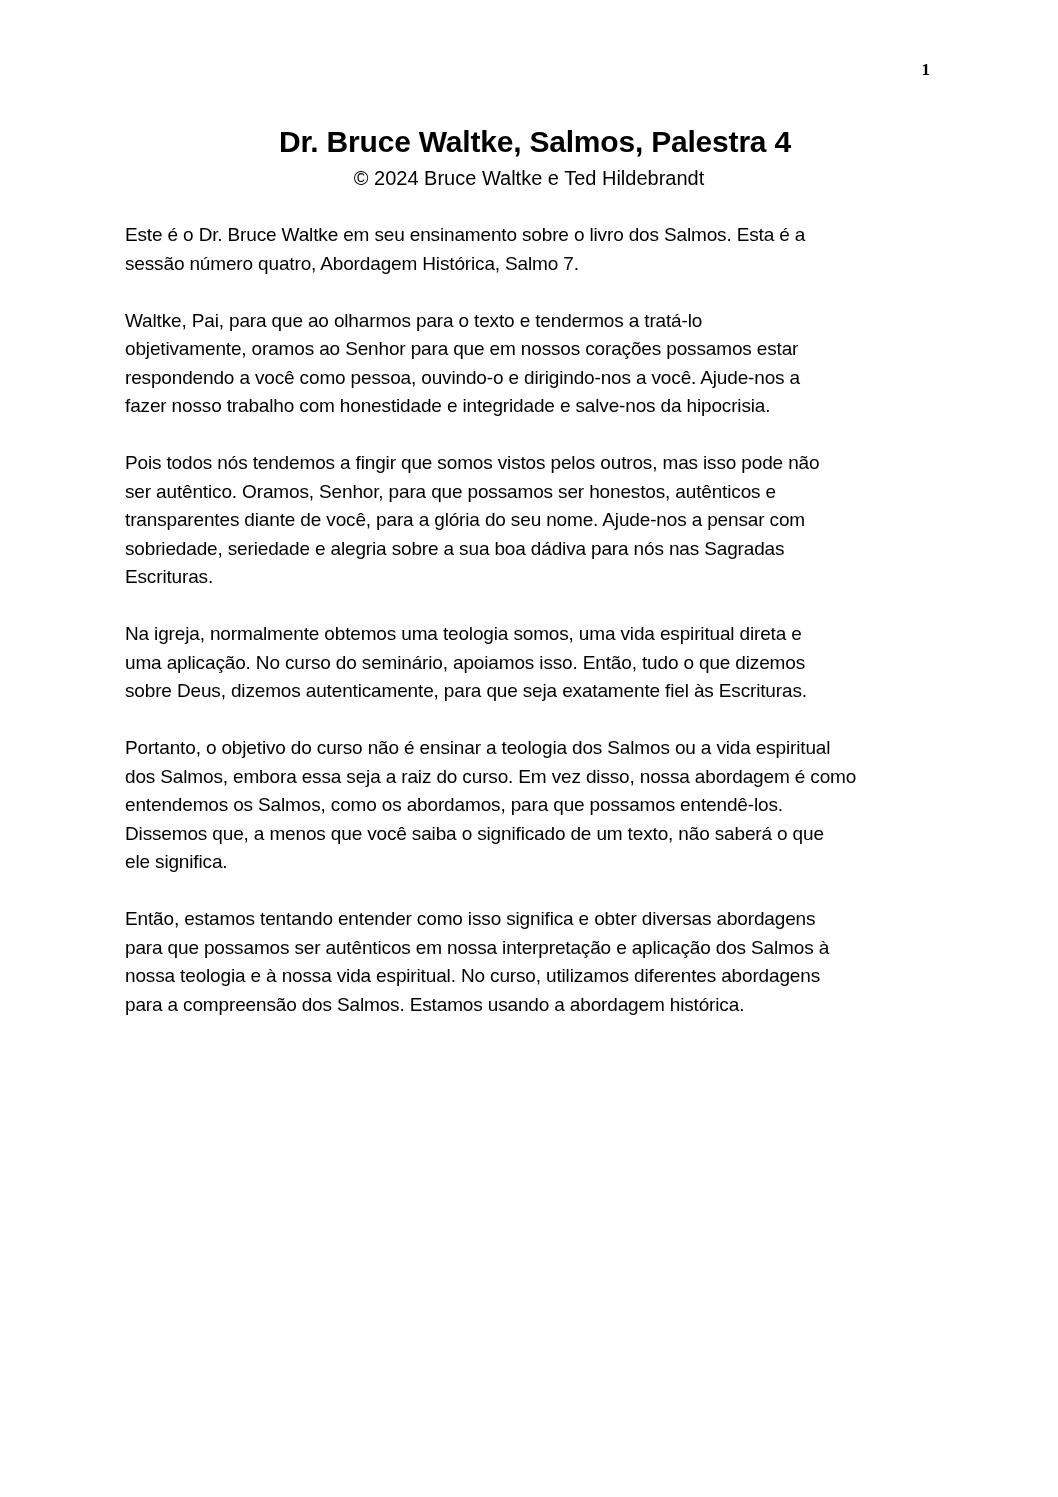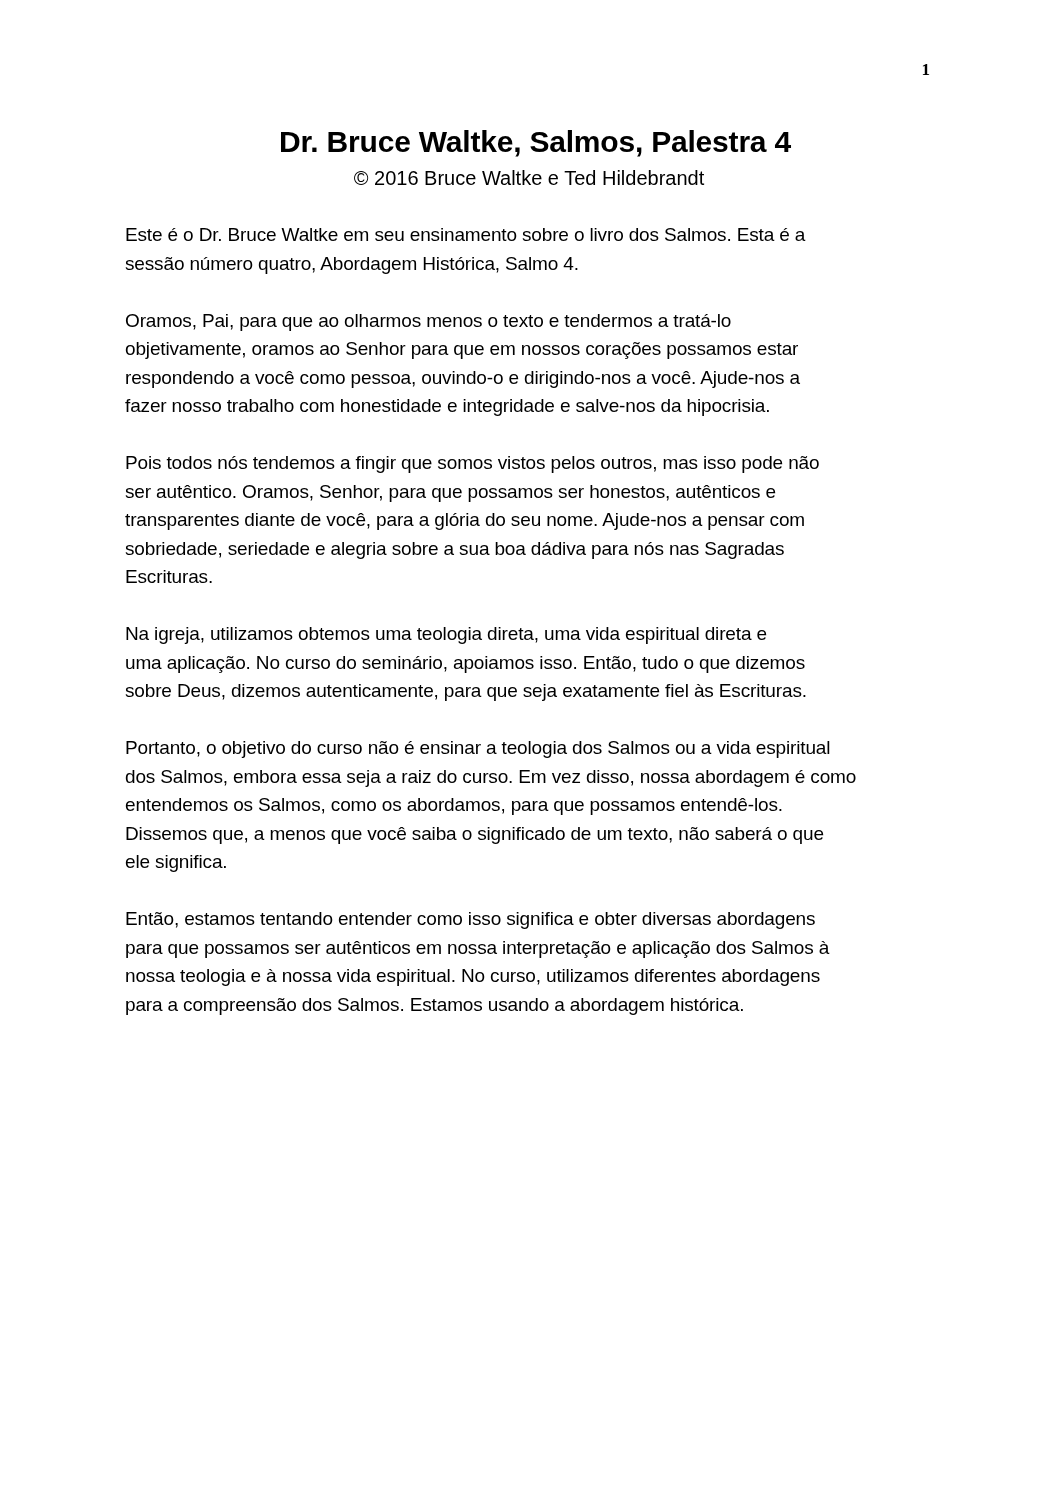--- a/index.html
+++ b/index.html
@@ -56,36 +56,36 @@
 </style>
 </head>
 <body>
 
 <div class="page">
 
   <div class="page-number">1</div>
 
   <div class="doc-header">
     <h1 class="doc-title">Dr. Bruce Waltke, Salmos, Palestra 4</h1>
-    <div class="doc-copyright">© 2016 Bruce Waltke e Ted Hildebrandt</div>
+    <div class="doc-copyright">© 2024 Bruce Waltke e Ted Hildebrandt</div>
   </div>
 
   <div class="content">
     <p class="para">Este é o Dr. Bruce Waltke em seu ensinamento sobre o livro dos Salmos. Esta é a
-sessão número quatro, Abordagem Histórica, Salmo 4.</p>
-    <p class="para">Oramos, Pai, para que ao olharmos menos o texto e tendermos a tratá-lo
+sessão número quatro, Abordagem Histórica, Salmo 7.</p>
+    <p class="para">Waltke, Pai, para que ao olharmos para o texto e tendermos a tratá-lo
 objetivamente, oramos ao Senhor para que em nossos corações possamos estar
 respondendo a você como pessoa, ouvindo-o e dirigindo-nos a você. Ajude-nos a
 fazer nosso trabalho com honestidade e integridade e salve-nos da hipocrisia.</p>
     <p class="para">Pois todos nós tendemos a fingir que somos vistos pelos outros, mas isso pode não
 ser autêntico. Oramos, Senhor, para que possamos ser honestos, autênticos e
 transparentes diante de você, para a glória do seu nome. Ajude-nos a pensar com
 sobriedade, seriedade e alegria sobre a sua boa dádiva para nós nas Sagradas
 Escrituras.</p>
-    <p class="para">Na igreja, utilizamos obtemos uma teologia direta, uma vida espiritual direta e
+    <p class="para">Na igreja, normalmente obtemos uma teologia somos, uma vida espiritual direta e
 uma aplicação. No curso do seminário, apoiamos isso. Então, tudo o que dizemos
 sobre Deus, dizemos autenticamente, para que seja exatamente fiel às Escrituras.</p>
     <p class="para">Portanto, o objetivo do curso não é ensinar a teologia dos Salmos ou a vida espiritual
 dos Salmos, embora essa seja a raiz do curso. Em vez disso, nossa abordagem é como
 entendemos os Salmos, como os abordamos, para que possamos entendê-los.
 Dissemos que, a menos que você saiba o significado de um texto, não saberá o que
 ele significa.</p>
     <p class="para">Então, estamos tentando entender como isso significa e obter diversas abordagens
 para que possamos ser autênticos em nossa interpretação e aplicação dos Salmos à
 nossa teologia e à nossa vida espiritual. No curso, utilizamos diferentes abordagens

